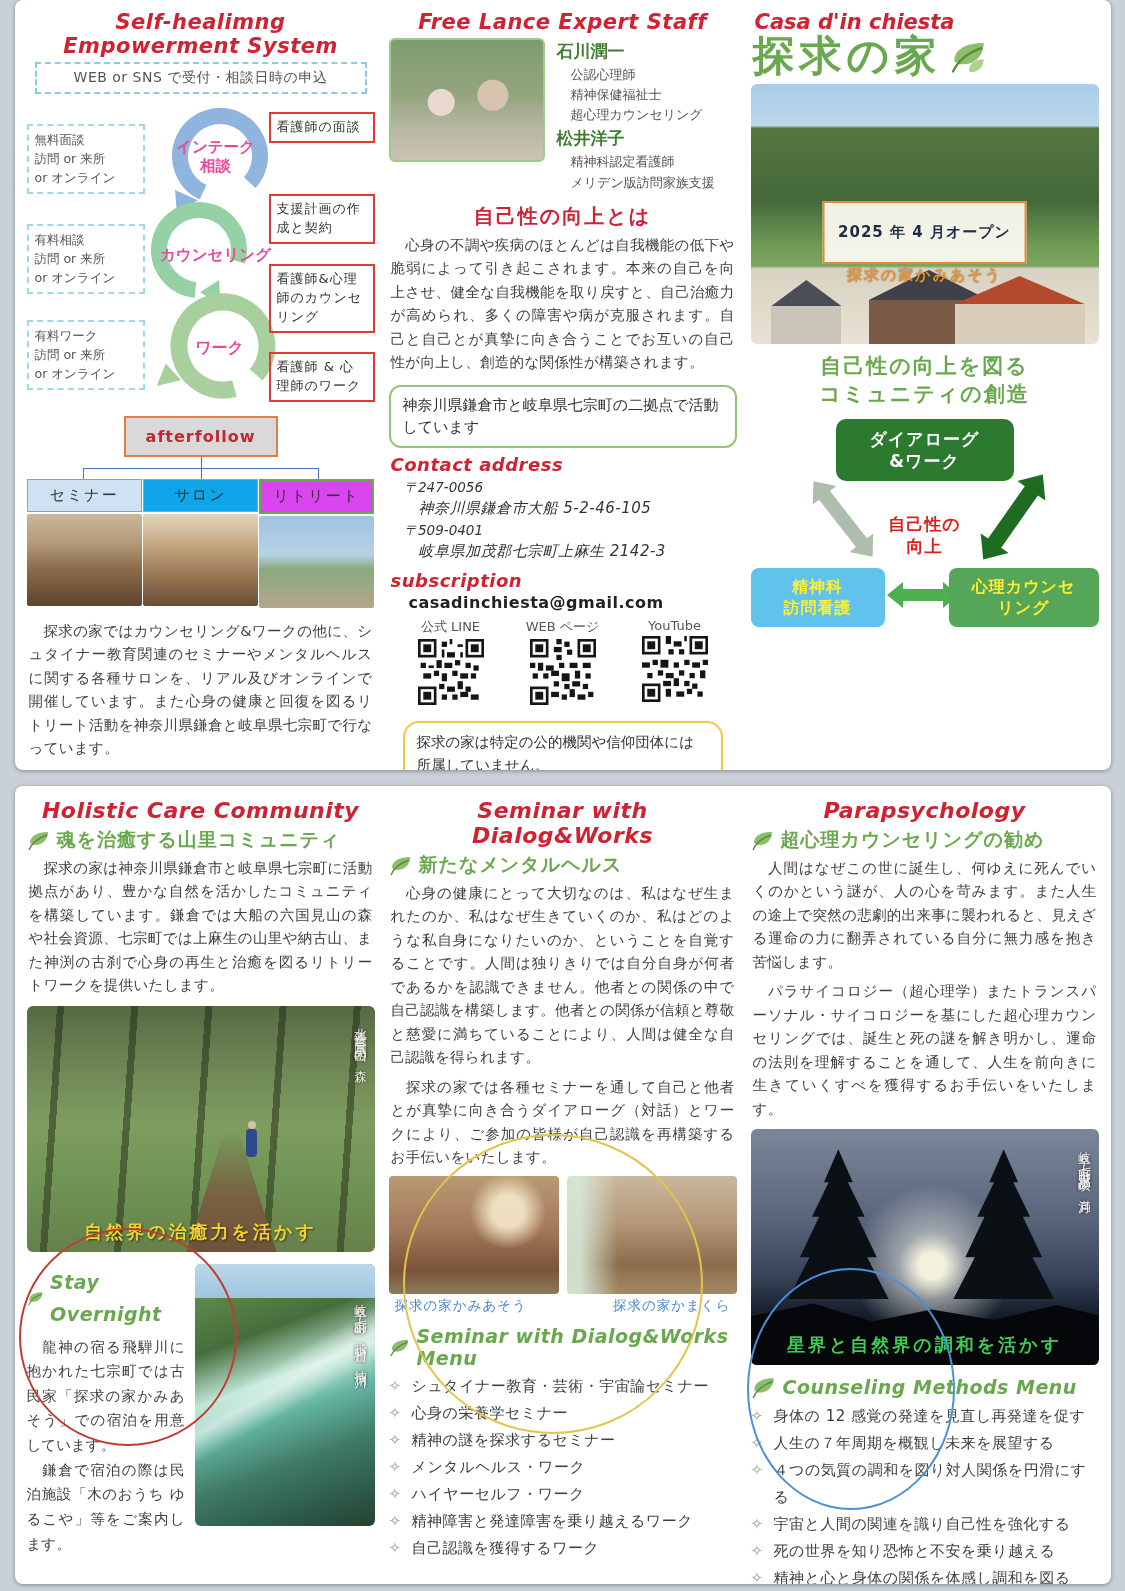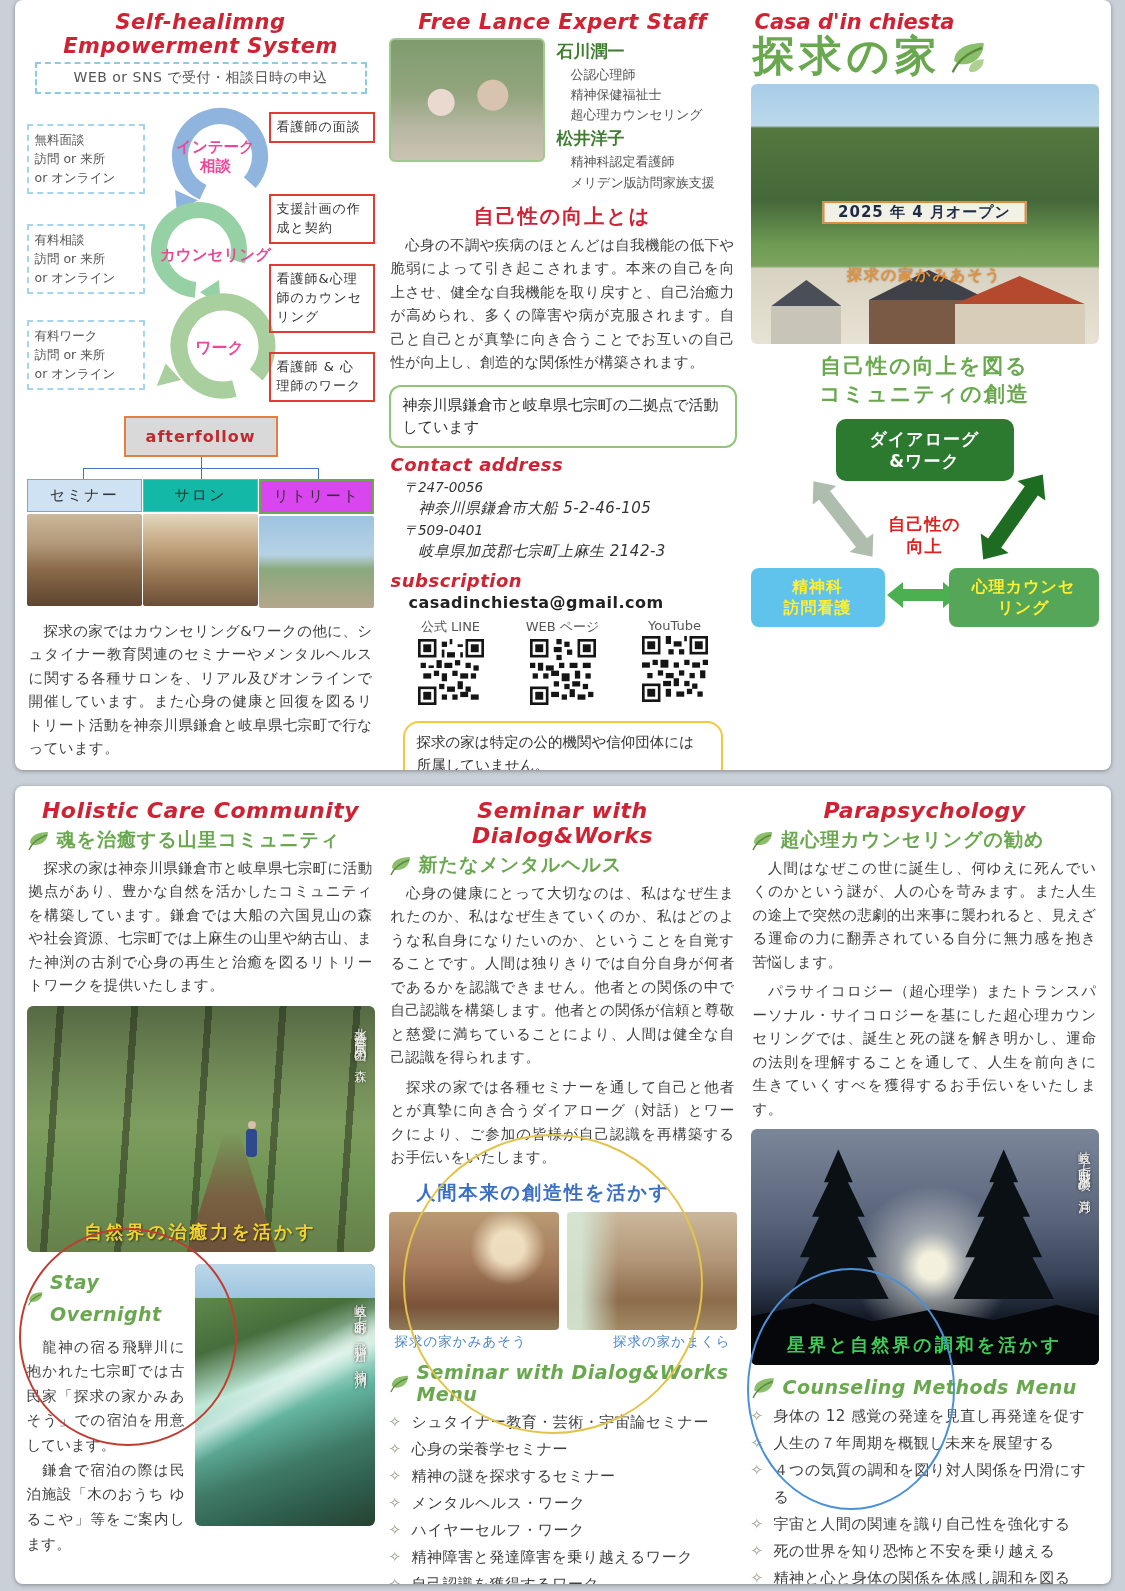--- a/index.html
+++ b/index.html
@@ -46,21 +46,21 @@
   .tree-lines{position:relative;height:22px;}
   .tree-lines .hline{position:absolute;left:56px;right:56px;top:11px;border-top:1.5px solid #4472c4;}
   .tree-lines .vc{position:absolute;left:50%;top:0;height:11px;border-left:1.5px solid #4472c4;}
   .tree-lines .v1{position:absolute;left:56px;top:11px;height:11px;border-left:1.5px solid #4472c4;}
   .tree-lines .v2{position:absolute;left:50%;top:11px;height:11px;border-left:1.5px solid #4472c4;}
   .tree-lines .v3{position:absolute;right:56px;top:11px;height:11px;border-left:1.5px solid #4472c4;}
   .branches{display:flex;gap:1px;}
   .branch{flex:1;}
   .branch-label{text-align:center;font-size:15px;letter-spacing:2px;color:#333;padding:6px 0;box-sizing:border-box;}
   .bl-seminar{background:#cfe2f3;border:1.5px solid #6fa8dc;}
-  .bl-salon{background:#14b8a6;border:1.5px solid #e69138;}
+  .bl-salon{background:#0ea5e9;border:1.5px solid #e69138;}
   .bl-retreat{background:#d946ef;border:2px solid #6aa84f;}
   .branch-photo{height:92px;margin-top:2px;border-radius:2px;}
   .ph-seminar{background:linear-gradient(180deg,#cbb89a 0%,#b09777 34%,#8a6a4a 60%,#5e4530 100%);}
   .ph-salon{background:linear-gradient(180deg,#e3d6bd 0%,#c3a57f 35%,#93724f 70%,#6b4e38 100%);}
   .ph-retreat{background:linear-gradient(180deg,#9ec4e0 0%,#b6d2e4 42%,#8aa87c 58%,#b4a78c 100%);}
 
   
   .staff-row{display:flex;gap:12px;margin-top:4px;}
   .staff-photo{width:152px;height:120px;flex:none;border:2px solid #9fc98f;border-radius:6px;
     background:
@@ -86,21 +86,21 @@
   .brand-script{font-weight:bold;font-style:italic;color:#cf2333;font-size:21px;margin:2px 0 0 4px;}
   .brand-row{display:flex;align-items:center;gap:8px;margin:0 0 6px 2px;}
   .brand-name{color:#6aa84f;font-weight:bold;font-size:42px;letter-spacing:5px;line-height:1.05;}
   .house-photo{position:relative;height:260px;border-radius:8px;overflow:hidden;
     background:linear-gradient(180deg,#a8cde8 0%,#bcd8ea 16%,#54783f 17%,#45683a 45%,#6f9b54 62%,#7ca45e 70%,#d8d2c2 71%,#e8e2d4 100%);}
   .house{position:absolute;bottom:0;}
   .roof{width:100%;height:26px;clip-path:polygon(0 100%,50% 0,100% 100%);}
   .wall{height:38px;}
   .open-badge{position:absolute;left:50%;top:45%;transform:translateX(-50%);
     background:rgba(255,252,245,.92);border:2px solid #e08b3f;color:#1f2a44;font-weight:bold;
-    font-size:15px;padding:0 14px;white-space:nowrap;letter-spacing:1px;}
+    font-size:15px;padding:20px 14px;white-space:nowrap;letter-spacing:1px;}
   .house-overlay-text{position:absolute;left:0;right:0;top:70%;text-align:center;color:#e69138;
     font-weight:bold;font-size:15px;letter-spacing:2px;text-shadow:0 0 2px rgba(0,0,0,.35);}
   .community-heading{color:#6aa84f;font-weight:bold;font-size:21px;text-align:center;line-height:1.35;margin:8px 0 4px;letter-spacing:2px;}
   .diagram{position:relative;height:212px;margin-top:10px;}
   .diagram svg.arrows{position:absolute;left:0;top:0;}
   .dg-top{position:absolute;left:50%;top:0;transform:translateX(-50%);width:178px;background:#2c7a2f;
     color:#fff;font-weight:bold;font-size:17px;text-align:center;line-height:1.3;border-radius:10px;padding:9px 0;letter-spacing:1px;}
   .dg-center{position:absolute;left:50%;top:94px;transform:translateX(-50%);color:#e02020;
     font-weight:bold;font-size:17px;text-align:center;line-height:1.3;letter-spacing:1px;}
   .dg-left{position:absolute;left:0;bottom:4px;width:134px;background:#5fc3ec;color:#ffef2e;
@@ -518,21 +518,20 @@
       <div class="leaf-wrap">
         <svg width="24" height="22" viewBox="0 0 24 22">
             <path d="M3 14 C3 7 10 3 21 3 C21 11 15 17 6 16 Z" fill="#8cbf6b"></path>
             <path d="M2 21 C5 14 11 9 20 6" stroke="#5a8a3c" stroke-width="1.4" fill="none"></path>
           </svg>
         <span class="jp-green-heading">新たなメンタルヘルス</span>
       </div>
       <p class="body-text" style="margin:2px 2px 6px;">　心身の健康にとって大切なのは、私はなぜ生まれたのか、私はなぜ生きていくのか、私はどのような私自身になりたいのか、ということを自覚することです。人間は独りきりでは自分自身が何者であるかを認識できません。他者との関係の中で自己認識を構築します。他者との関係が信頼と尊敬と慈愛に満ちていることにより、人間は健全な自己認識を得られます。</p>
       <p class="body-text" style="margin:0 2px;">　探求の家では各種セミナーを通して自己と他者とが真摯に向き合うダイアローグ（対話）とワークにより、ご参加の皆様が自己認識を再構築するお手伝いをいたします。</p>
 
-      <div class="blue-heading">人間本来の創造性を活かす</div>
 
       <div class="interior-row">
         <div class="photo interior int1"></div>
         <div class="photo interior int2"></div>
       </div>
       <div class="caption-row">
         <span class="blue-caption" style="margin-left:6px;">探求の家かみあそう</span>
         <span class="blue-caption" style="margin-right:6px;">探求の家かまくら</span>
       </div>
 

